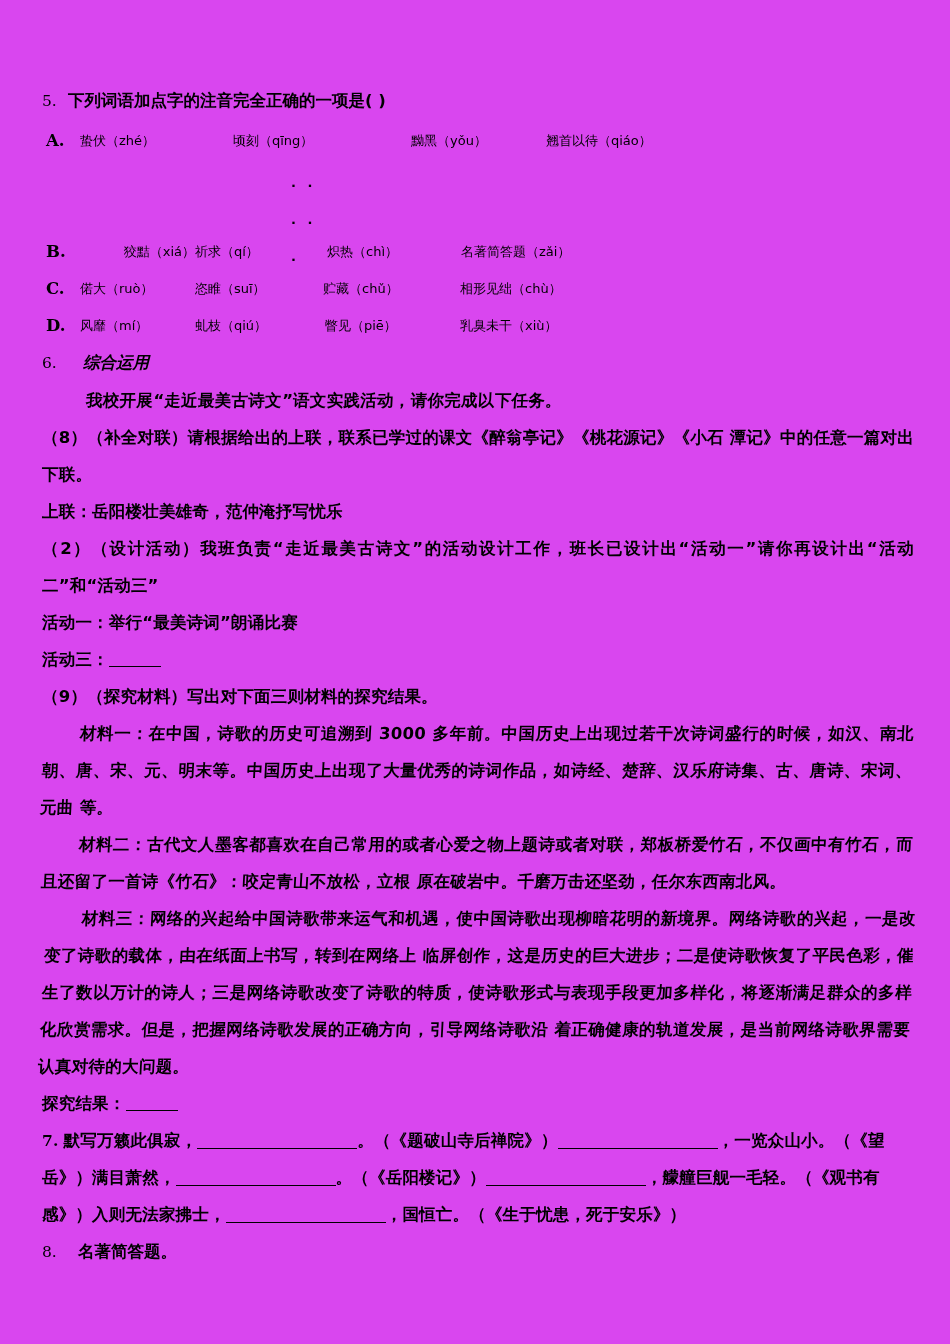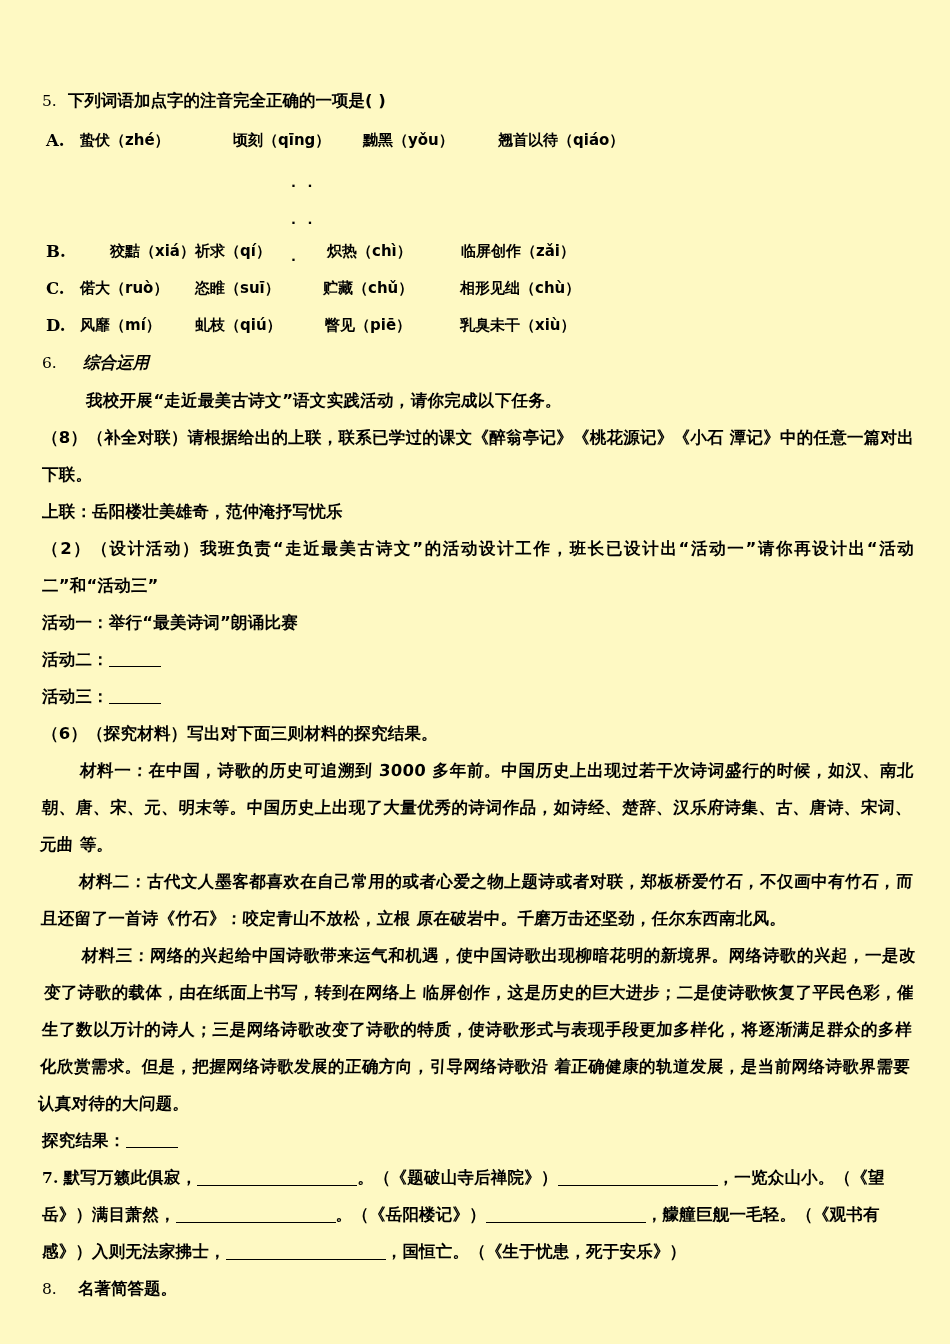--- a/index.html
+++ b/index.html
@@ -9,21 +9,21 @@
     background: #ffffff;
   }
   body {
     font-family: "DejaVu Serif", "Liberation Serif", serif;
     color: #000000;
   }
   .page {
     position: relative;
     width: 950px;
     height: 1344px;
-    background: #fef9c3;
+    background: #d946ef;
     overflow: hidden;
     box-sizing: border-box;
   }
   .content {
     position: absolute;
     left: 42px;
     top: 82px;
     width: 872px;
   }
 
@@ -52,22 +52,22 @@
   }
   .opt-letter {
     font-family: "DejaVu Serif", "Liberation Serif", serif;
     font-weight: 700;
     font-size: 16.5px;
     width: 34px;
     flex: 0 0 34px;
   }
   .opt-item {
     font-family: "DejaVu Sans", "Liberation Sans", sans-serif;
-    font-weight: 700;
-    font-size: 15px;
+    font-weight: 400;
+    font-size: 13px;
     position: relative;
     white-space: nowrap;
   }
   .dots {
     display: inline-block;
     font-family: "DejaVu Sans", "Liberation Sans", sans-serif;
     font-size: 13px;
     letter-spacing: 3.5px;
     vertical-align: bottom;
     position: relative;
@@ -130,31 +130,31 @@
 
     <div class="q-head" style="margin-bottom:2px;">
       <span class="q-num">5.</span>
       <span class="q-text" style="margin-left:6px;">下列词语加点字的注音完全正确的一项是(        )</span>
     </div>
 
     <div class="opt-row" style="padding-left:4px;">
       <span class="opt-letter">A.</span>
       <span class="opt-item" style="width:115px;">蛰伏（zhé）</span>
       <span class="opt-item" style="width:130px;margin-left:38px;">顷刻（qīng）</span>
-      <span class="opt-item" style="width:135px;">黝黑（yǒu）</span>
+      <span class="opt-item" style="width:135px;margin-left:48px;">黝黑（yǒu）</span>
       <span class="opt-item">翘首以待（qiáo）</span>
     </div>
 
     <div class="opt-row" style="padding-left:4px;">
       <span class="opt-letter">B.</span>
       <span class="opt-item" style="width:115px;text-align:right;">狡黠（xiá）</span>
       <span class="opt-item" style="width:96px;">祈求（qí）</span>
       <span class="dots" style="width:36px;">. . . . .</span>
       <span class="opt-item" style="width:134px;">炽热（chì）</span>
-      <span class="opt-item">临屏创作（zǎi）</span>
+      <span class="opt-item">名著简答题（zǎi）</span>
     </div>
 
     <div class="opt-row" style="padding-left:4px;">
       <span class="opt-letter">C.</span>
       <span class="opt-item" style="width:115px;">偌大（ruò）</span>
       <span class="opt-item" style="width:128px;">恣睢（suī）</span>
       <span class="opt-item" style="width:137px;">贮藏（chǔ）</span>
       <span class="opt-item">相形见绌（chù）</span>
     </div>
 
@@ -177,29 +177,26 @@
 
     <div class="song">
       <span>上联：</span><span>岳阳楼壮美雄奇，范仲淹抒写忧乐</span>
     </div>
 
 
     <div class="song block-just" style="width:872px;">（2）（设计活动）我班负责“走近最美古诗文”的活动设计工作，班长已设计出“活动一”请你再设计出“活动二”和“活动三”</div>
 
     <div class="song">活动一：举行“最美诗词”朗诵比赛</div>
 
-    <div class="song">
-      <span>活动二：</span><span class="blank-md"></span>
-    </div>
 
     <div class="song">
       <span>活动三：</span><span class="blank-md"></span>
     </div>
 
-    <div class="song">（6）（探究材料）写出对下面三则材料的探究结果。</div>
+    <div class="song">（9）（探究材料）写出对下面三则材料的探究结果。</div>
 
     <div class="kai indent2 block-just" style="width:870px;">材料一：在中国，诗歌的历史可追溯到 3000 多年前。中国历史上出现过若干次诗词盛行的时候，如汉、南北朝、唐、宋、元、明末等。中国历史上出现了大量优秀的诗词作品，如诗经、楚辞、汉乐府诗集、古、唐诗、宋词、元曲 等。</div>
     <div class="kai indent2 block-just" style="width:870px;">材料二：古代文人墨客都喜欢在自己常用的或者心爱之物上题诗或者对联，郑板桥爱竹石，不仅画中有竹石，而且还留了一首诗《竹石》：咬定青山不放松，立根 原在破岩中。千磨万击还坚劲，任尔东西南北风。</div>
     <div class="kai indent2 block-just" style="width:870px;">材料三：网络的兴起给中国诗歌带来运气和机遇，使中国诗歌出现柳暗花明的新境界。网络诗歌的兴起，一是改变了诗歌的载体，由在纸面上书写，转到在网络上 临屏创作，这是历史的巨大进步；二是使诗歌恢复了平民色彩，催生了数以万计的诗人；三是网络诗歌改变了诗歌的特质，使诗歌形式与表现手段更加多样化，将逐渐满足群众的多样化欣赏需求。但是，把握网络诗歌发展的正确方向，引导网络诗歌沿 着正确健康的轨道发展，是当前网络诗歌界需要认真对待的大问题。</div>
 
     <div class="song">
       <span>探究结果：</span><span class="blank-md"></span>
     </div>
 
     <div class="song" style="width:878px;">

